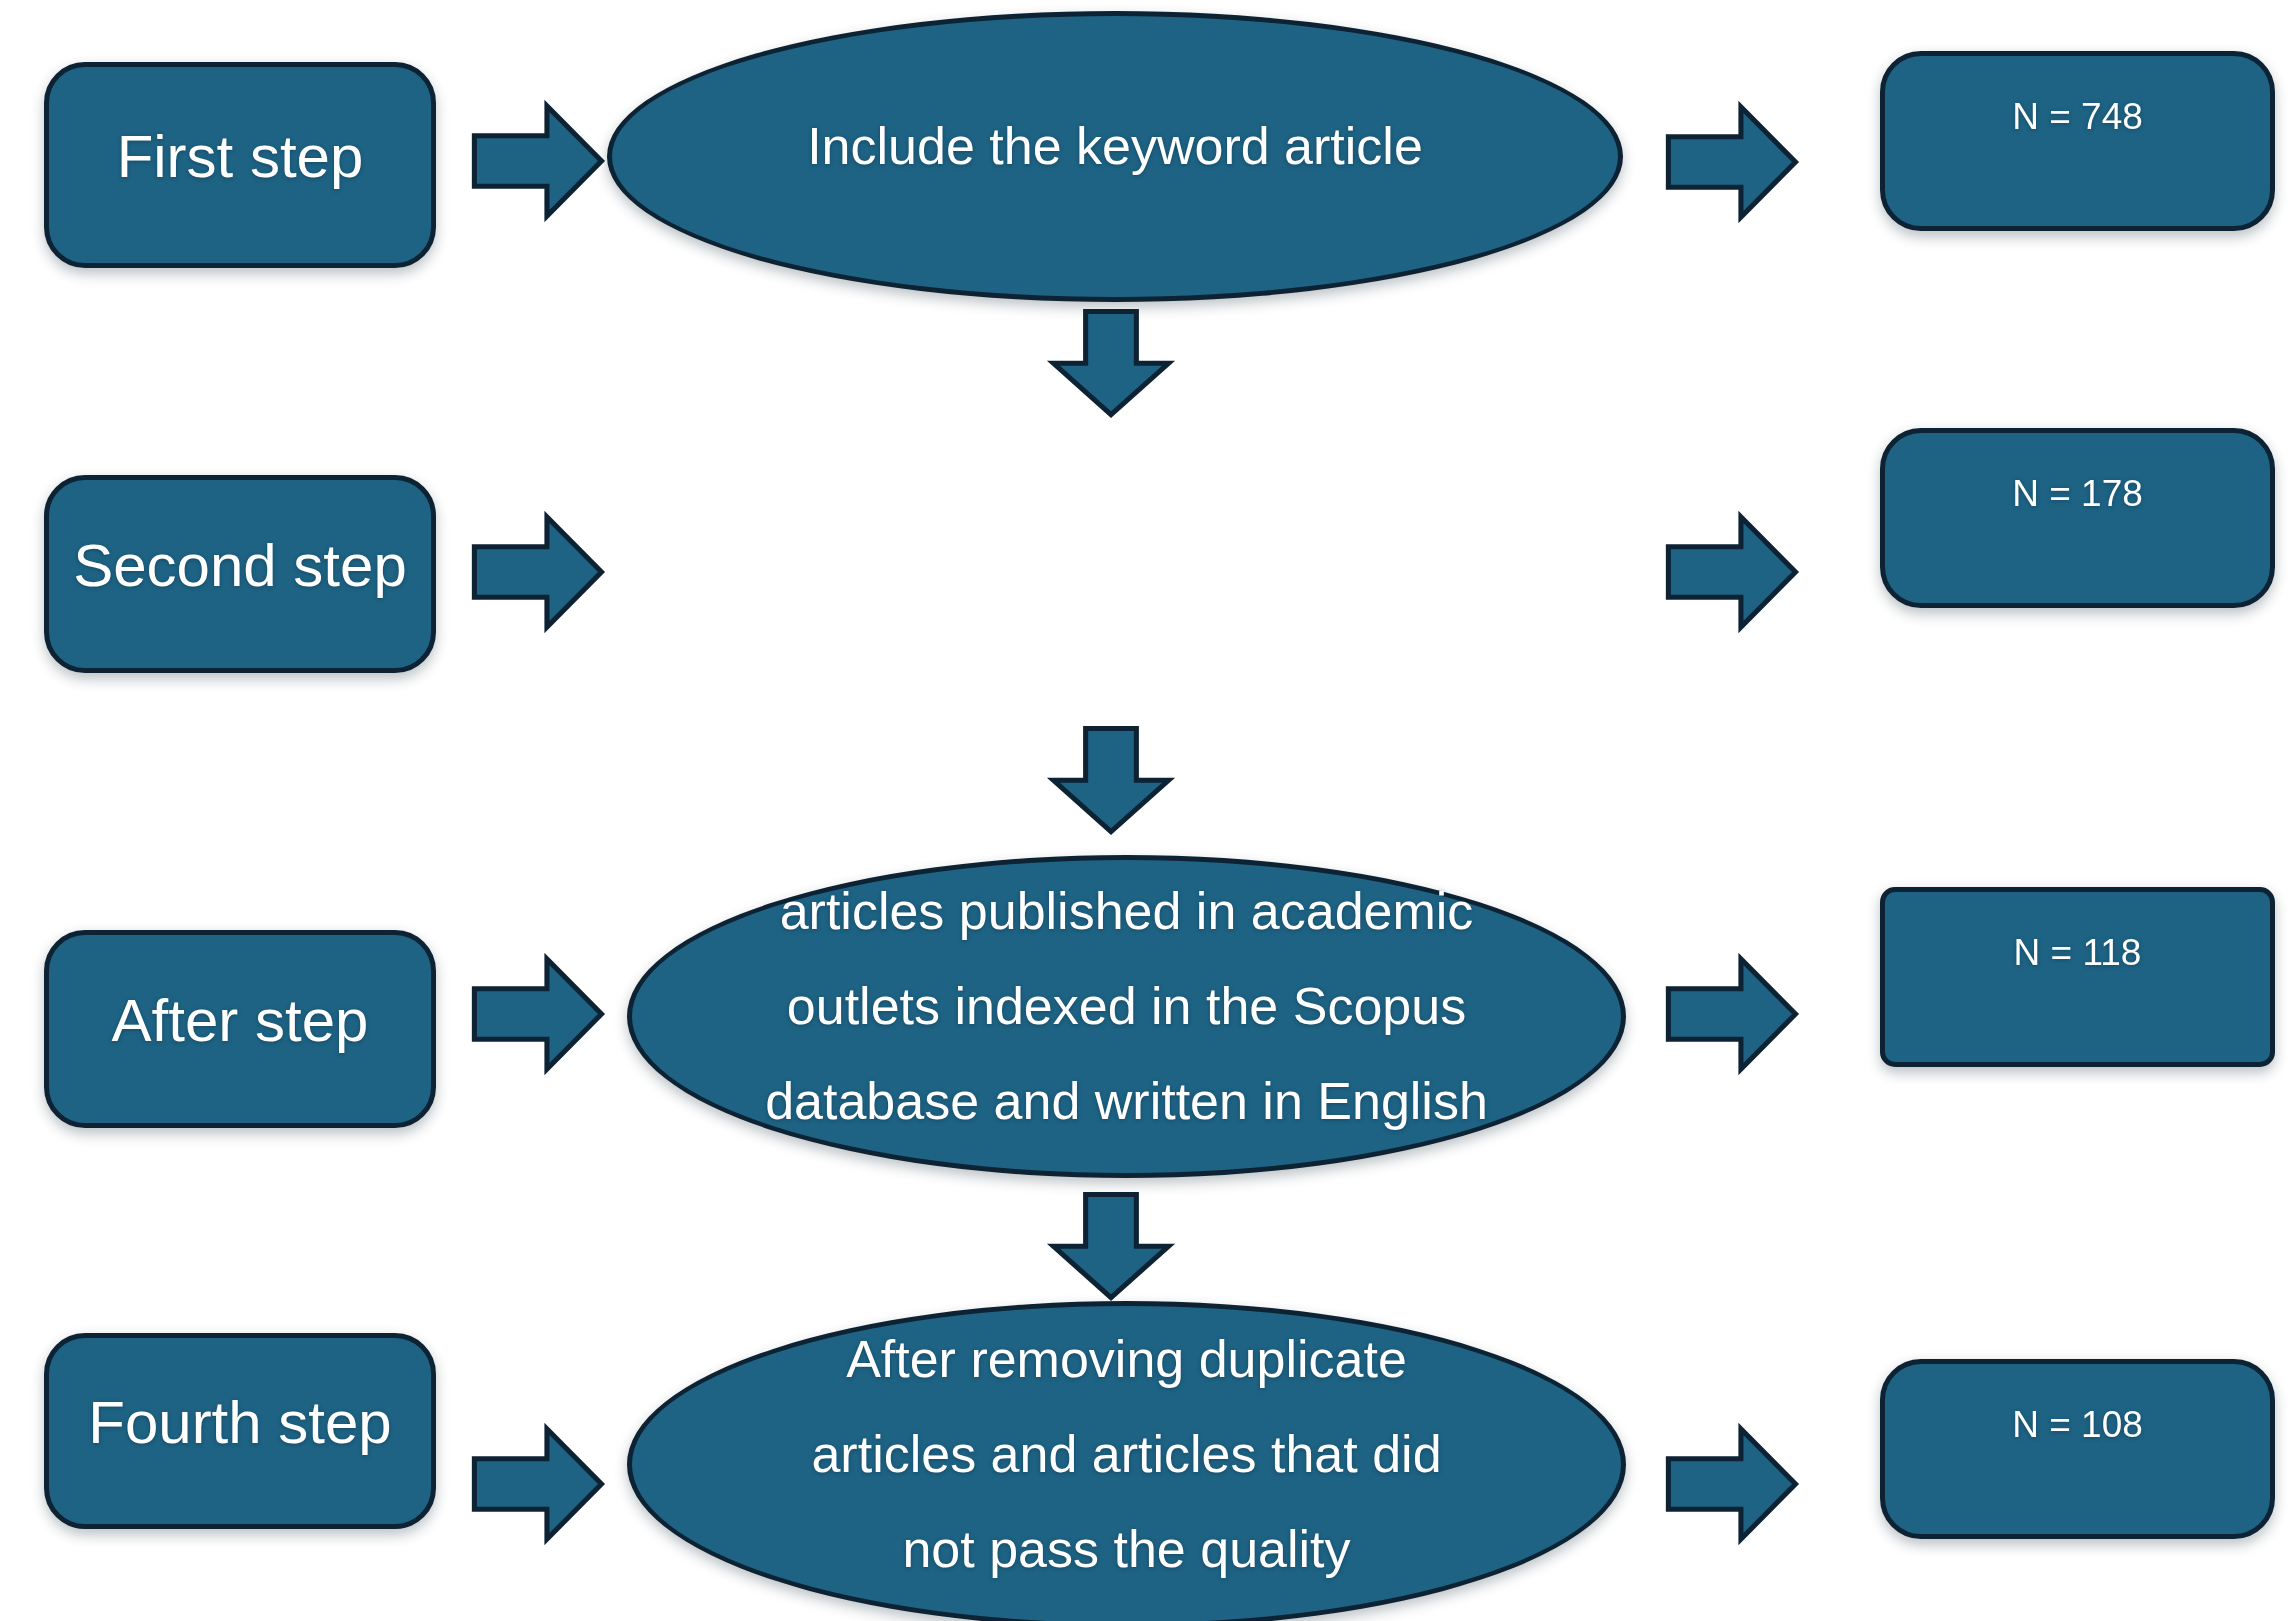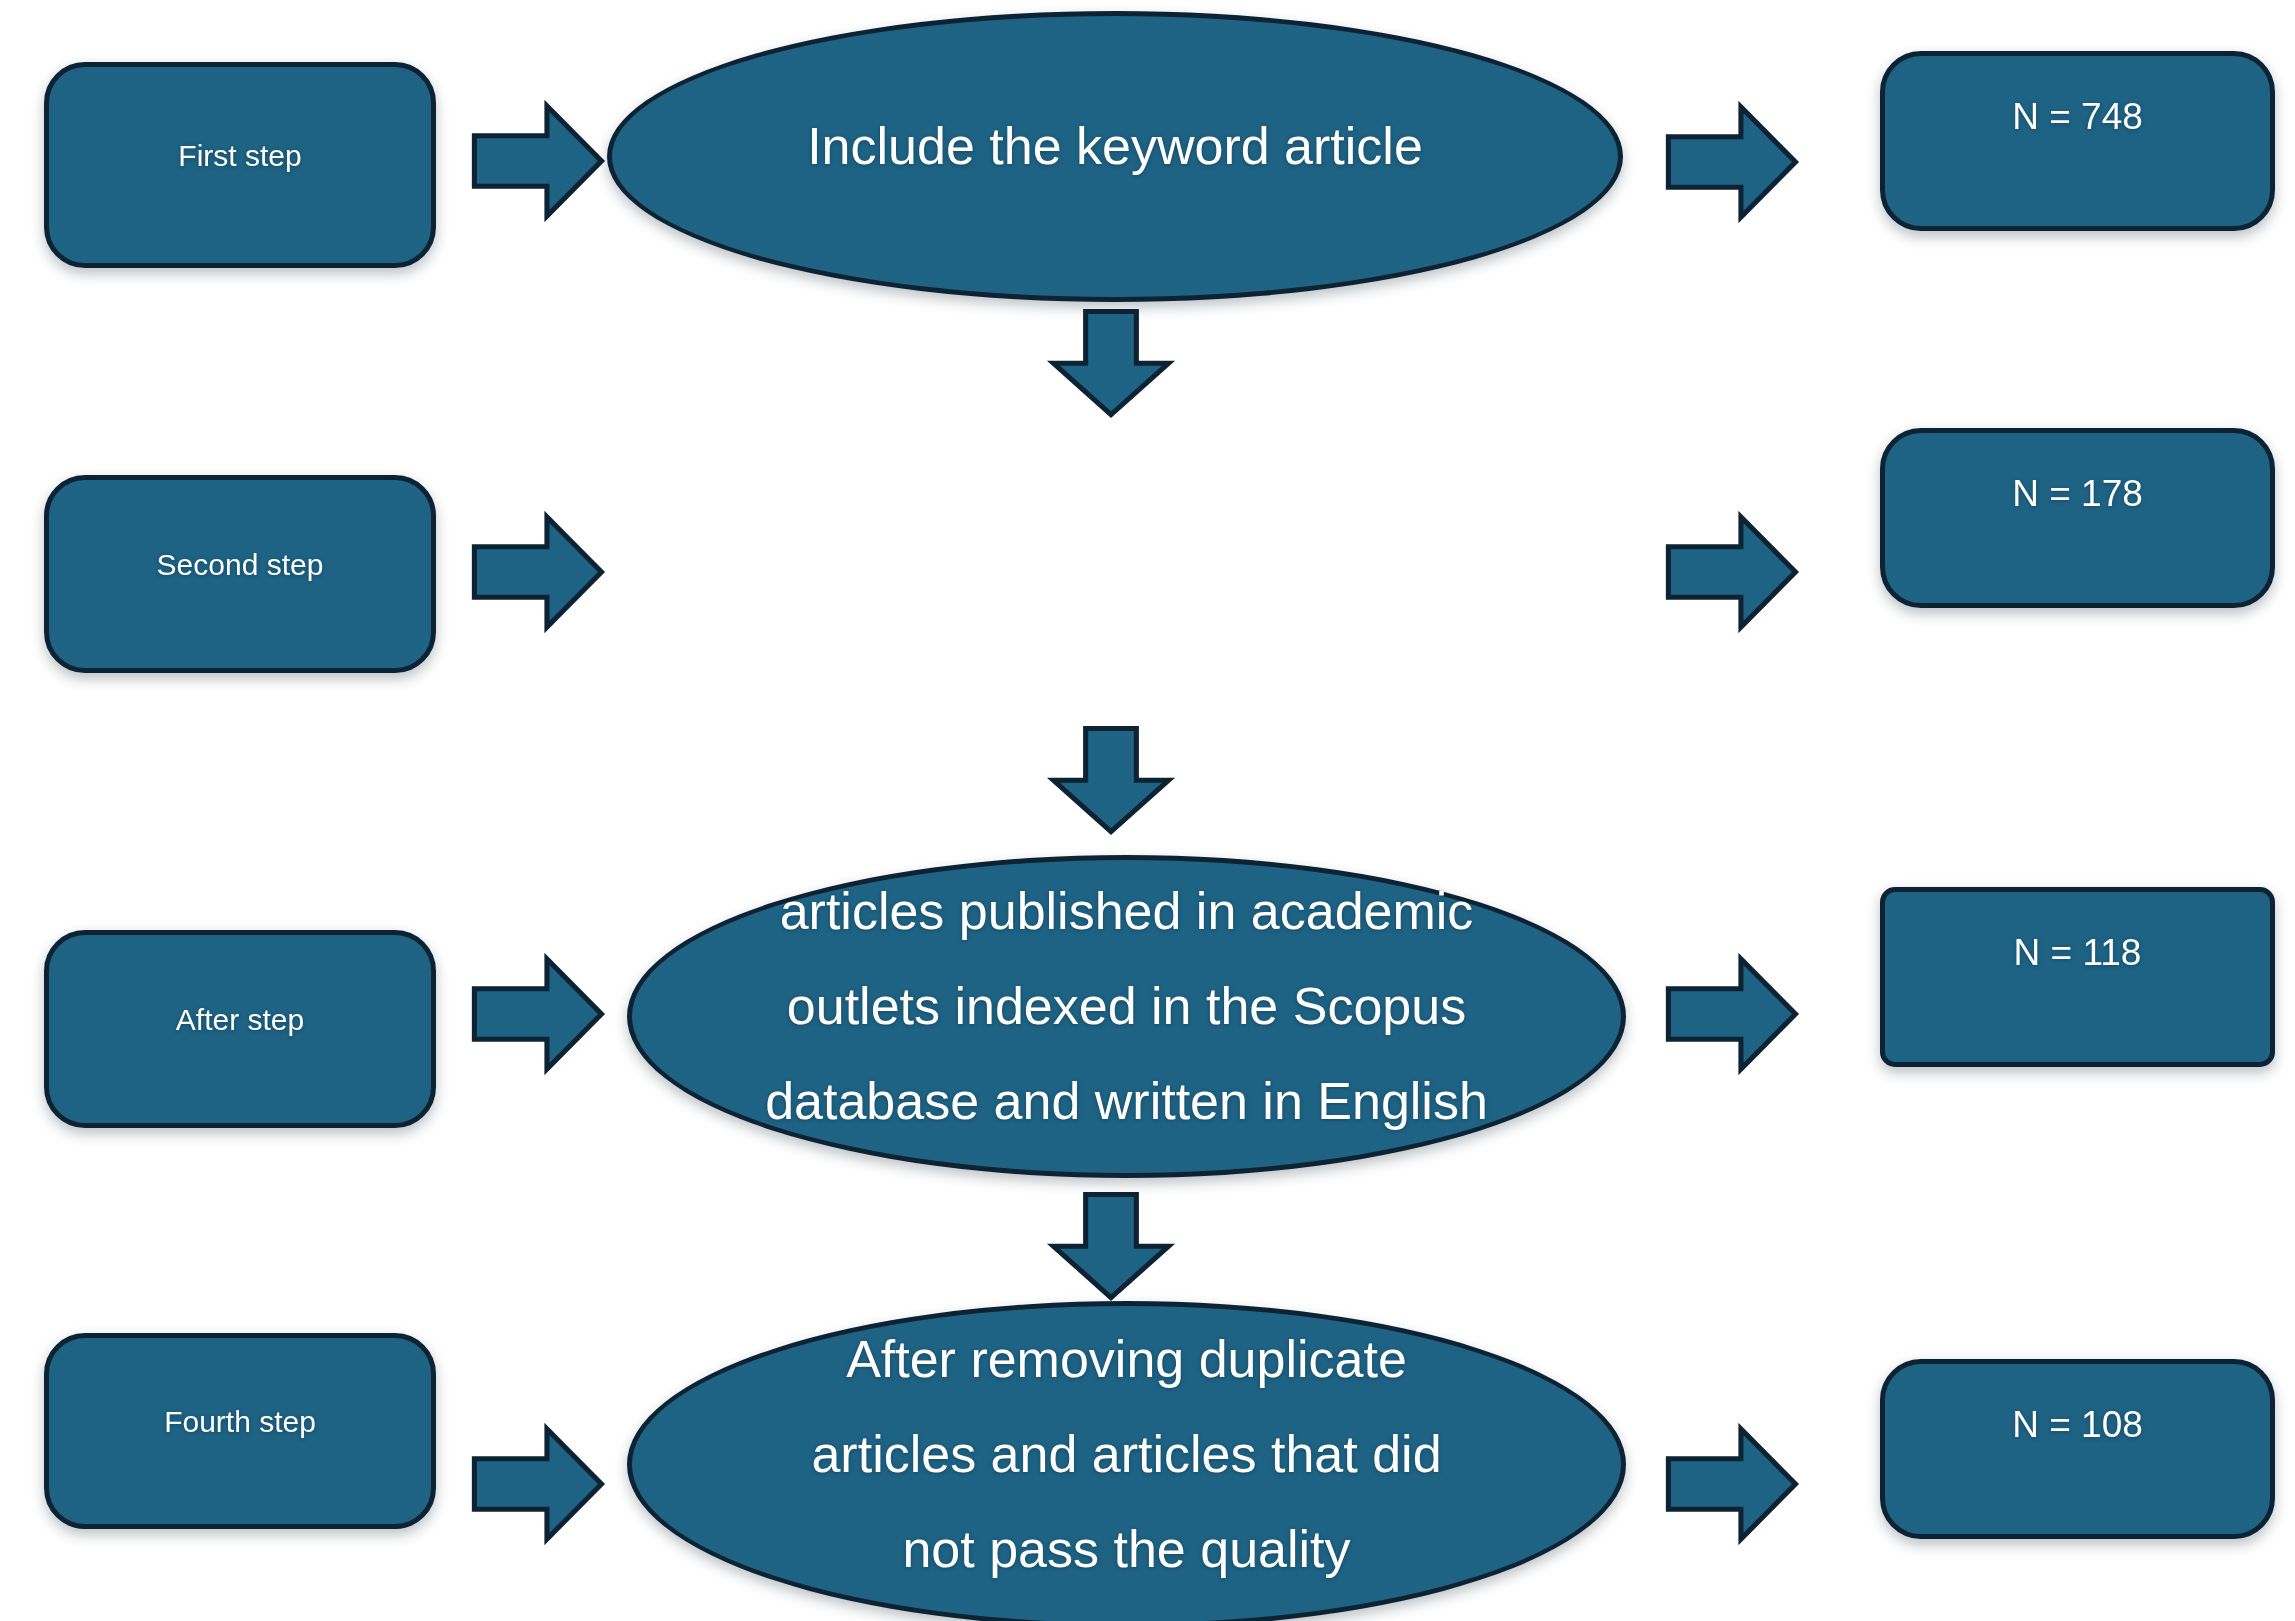--- a/index.html
+++ b/index.html
@@ -19,21 +19,21 @@
     color: var(--ink, #ffffff);
     display: flex;
     align-items: center;
     justify-content: center;
     text-align: center;
     box-shadow: 0 5.6px 12.4px rgba(13, 35, 52, 0.28);
   }
   .shape span { text-shadow: 0 1.1px 4px rgba(10, 38, 58, 0.45); }
   .step-box {
     border-radius: 41px;
-    font-size: 30px;
+    font-size: 60px;
     padding-bottom: 18px;
   }
   .n-box {
     border-radius: 41px;
     font-size: 37px;
     padding-bottom: 48px;
   }
   .ellipse {
     border-radius: 50%;
     font-size: 52px;

